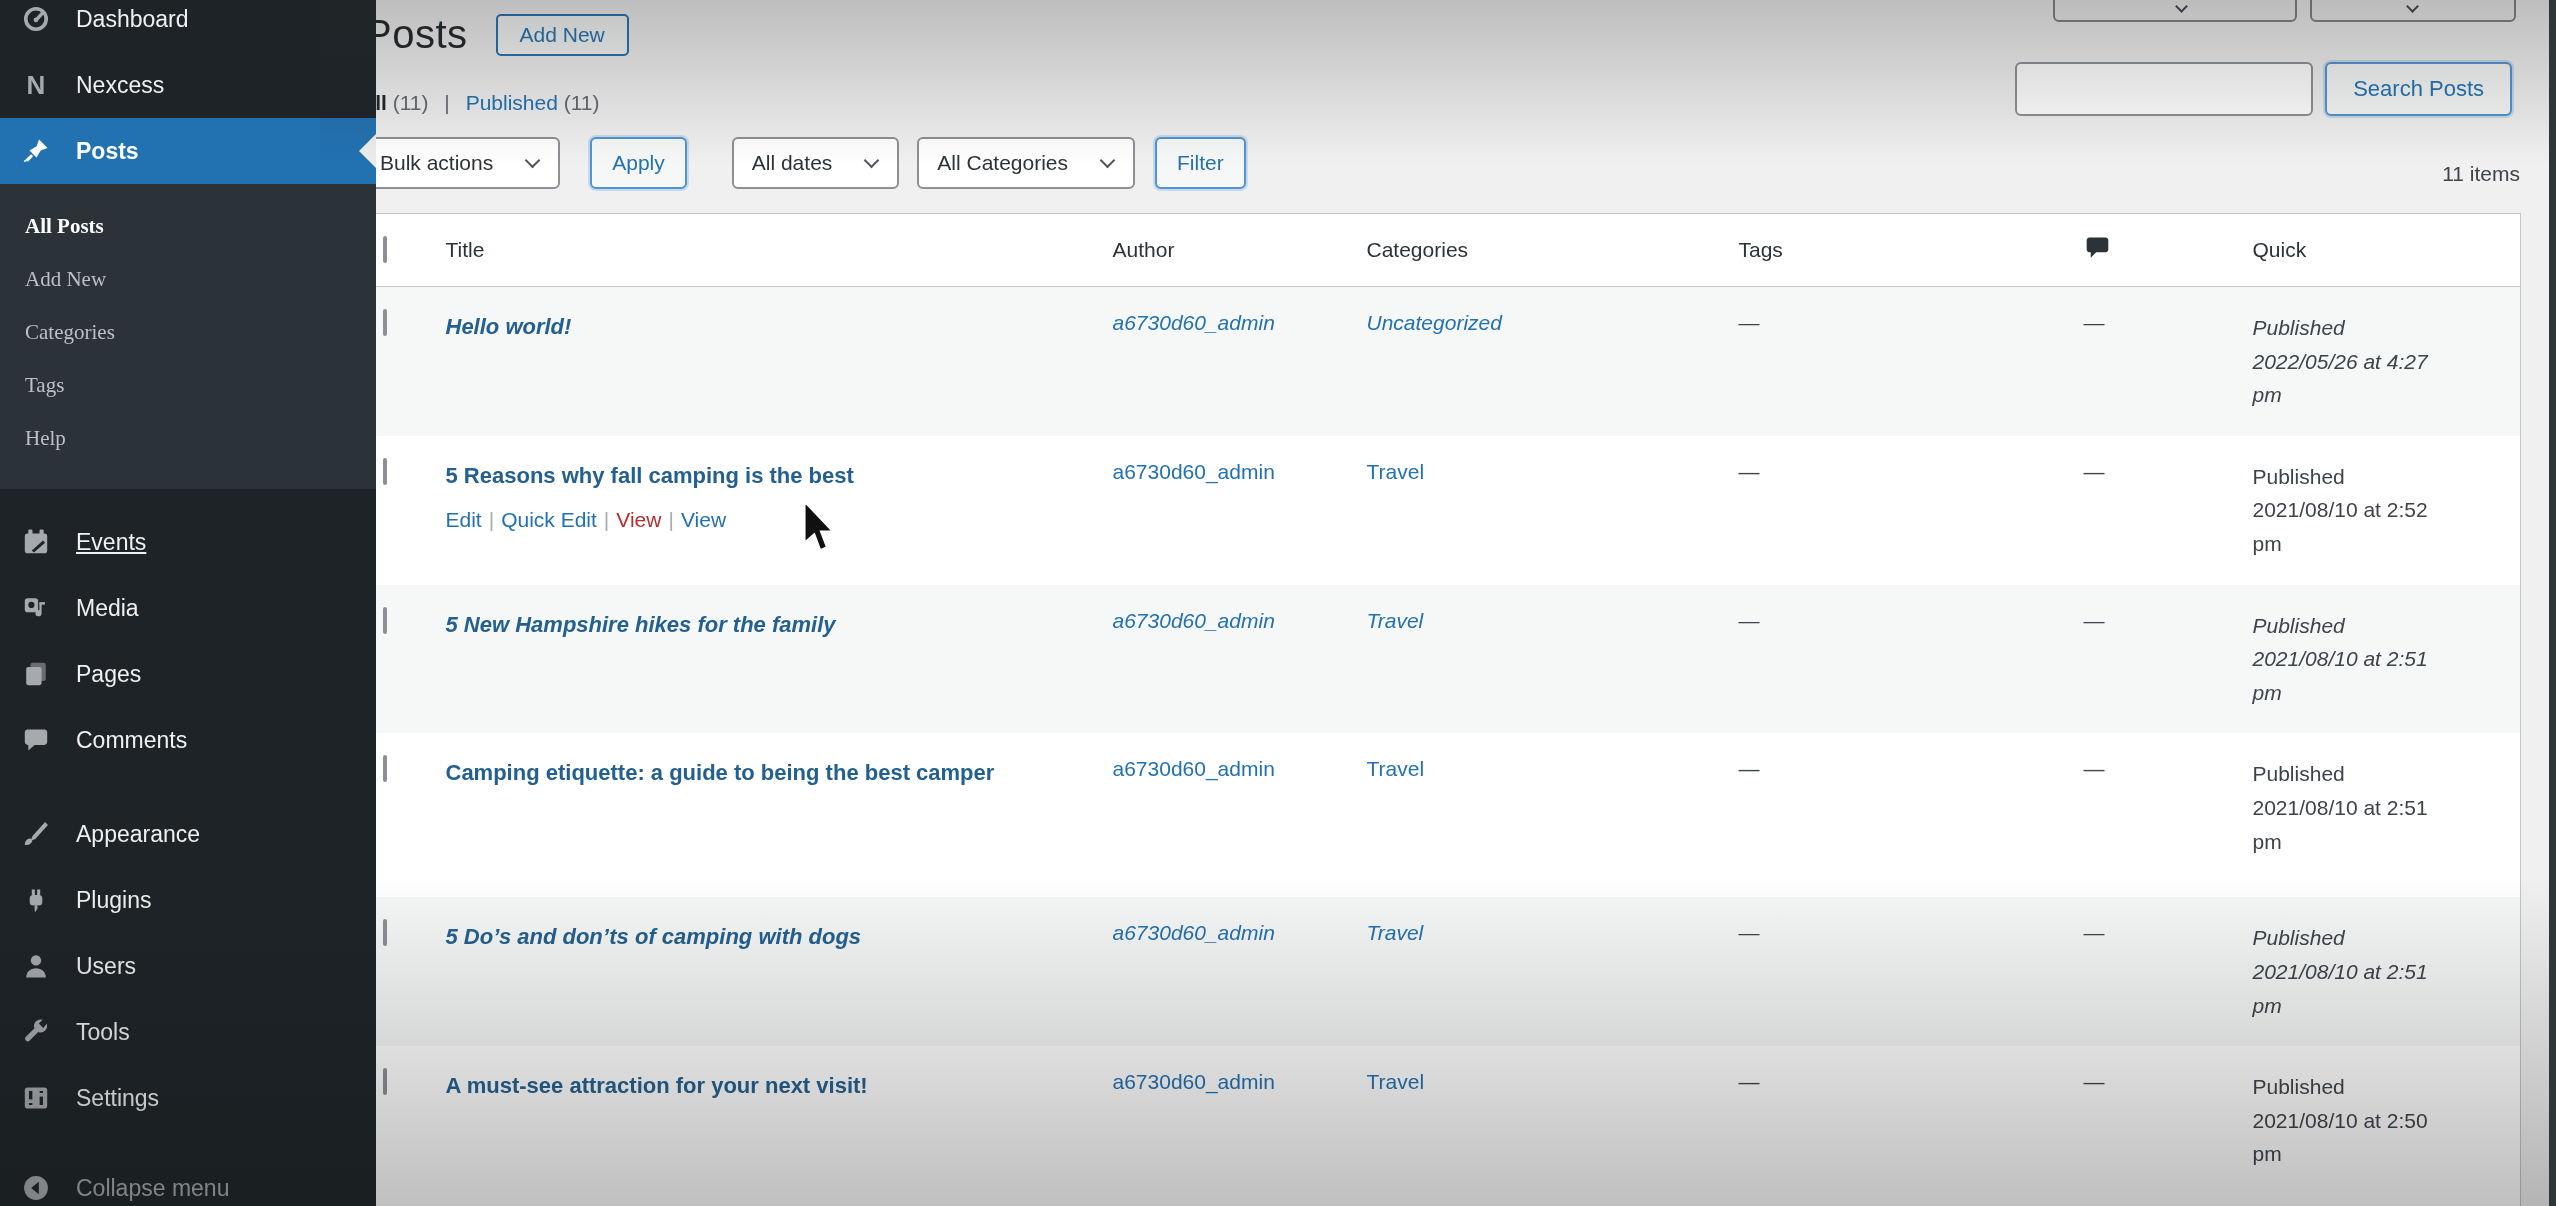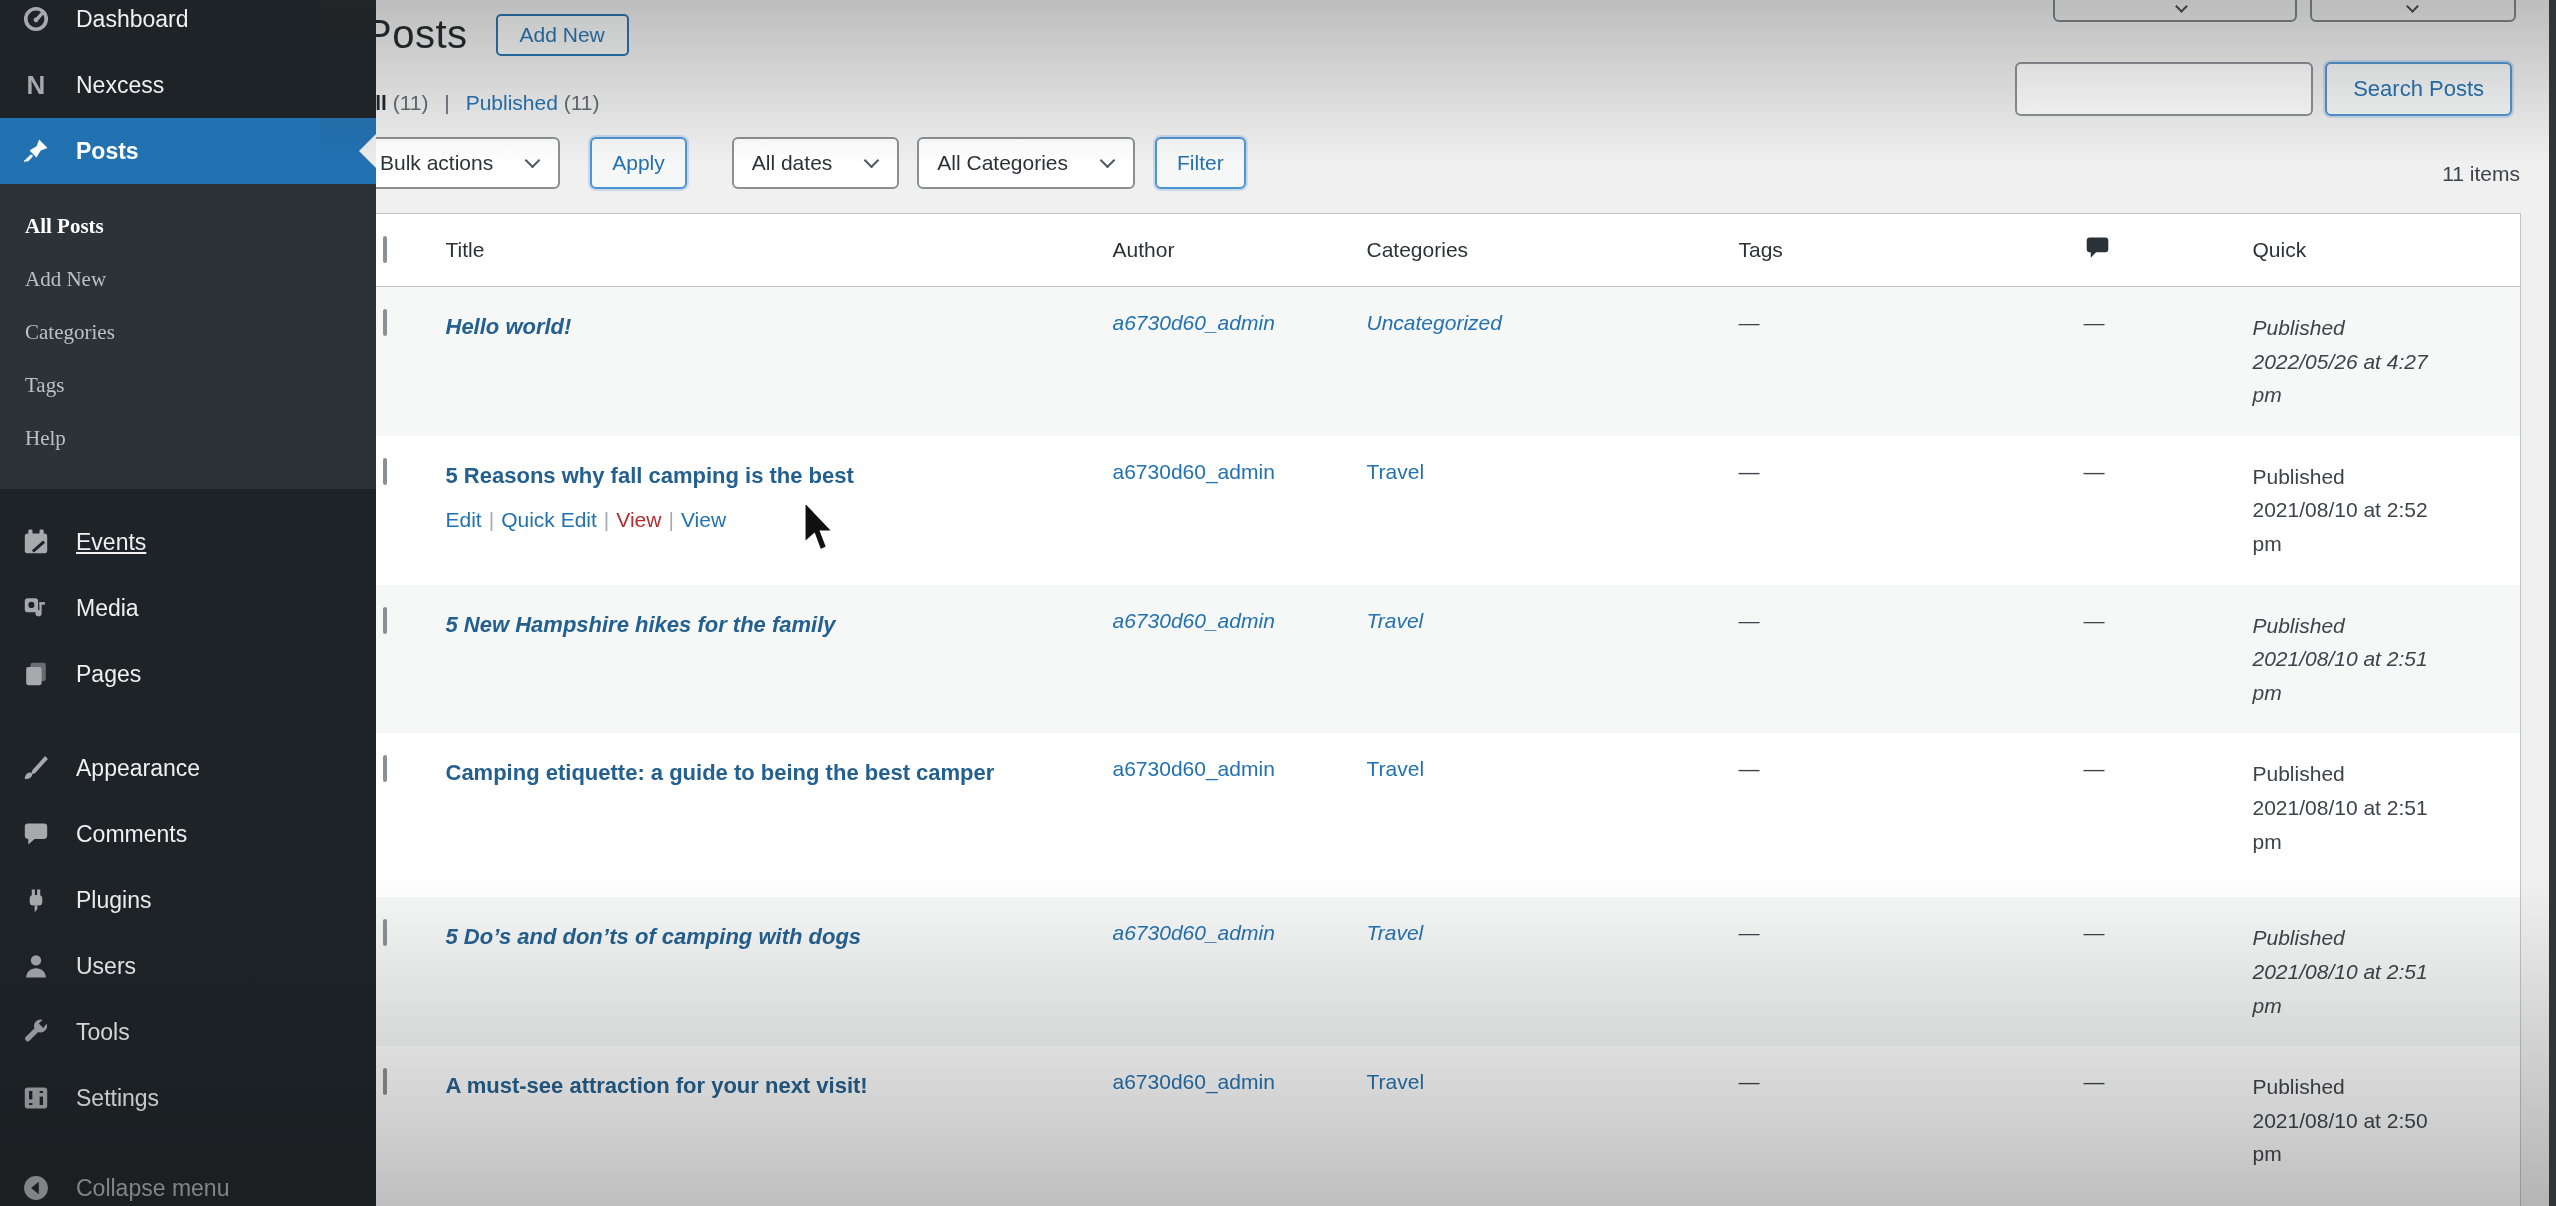--- a/index.html
+++ b/index.html
@@ -200,37 +200,37 @@
   <div class="menu-item">
     <span class="icon">
       <svg width="28" height="28" viewBox="0 0 20 20" fill="currentColor">
           <rect x="6" y="2" width="11" height="13" rx="1.5" opacity="0.55"></rect>
           <rect x="3" y="5" width="11" height="13" rx="1.5"></rect>
         </svg>
     </span>
     <span>Pages</span>
   </div>
 
+  <div class="menu-item">
+    <span class="icon">
+      <svg width="28" height="28" viewBox="0 0 20 20" fill="currentColor">
+          <path d="M4 2.5h12c1.1 0 2 .9 2 2v7c0 1.1-.9 2-2 2H9l-4.5 4v-4H4c-1.1 0-2-.9-2-2v-7c0-1.1.9-2 2-2z"></path>
+        </svg>
+    </span>
+    <span>Comments</span>
+  </div>
+
   <div class="menu-item separator-gap">
     <span class="icon">
       <svg width="28" height="28" viewBox="0 0 20 20" fill="currentColor">
           <path d="M16.5 1.5 L18.5 3.5 L9.5 13.5 L6.2 14.8 L7.5 11.5 Z"></path>
           <path d="M6 13.2 c-2.4 0 -4 1.8 -4 4.6 c2.2 0.3 5 -0.8 5.4 -3.2 z"></path>
         </svg>
     </span>
     <span>Appearance</span>
-  </div>
-
-  <div class="menu-item">
-    <span class="icon">
-      <svg width="28" height="28" viewBox="0 0 20 20" fill="currentColor">
-          <path d="M4 2.5h12c1.1 0 2 .9 2 2v7c0 1.1-.9 2-2 2H9l-4.5 4v-4H4c-1.1 0-2-.9-2-2v-7c0-1.1.9-2 2-2z"></path>
-        </svg>
-    </span>
-    <span>Comments</span>
   </div>
 
   <div class="menu-item">
     <span class="icon">
       <svg width="28" height="28" viewBox="0 0 20 20" fill="currentColor">
           <rect x="5.5" y="6.5" width="9" height="7.5" rx="2.5"></rect>
           <rect x="7" y="2.5" width="2.2" height="5"></rect>
           <rect x="10.8" y="2.5" width="2.2" height="5"></rect>
           <path d="M9 14 h2 v2.2 l-1.8 2.8 l-0.2 -2.5 z"></path>
         </svg>

